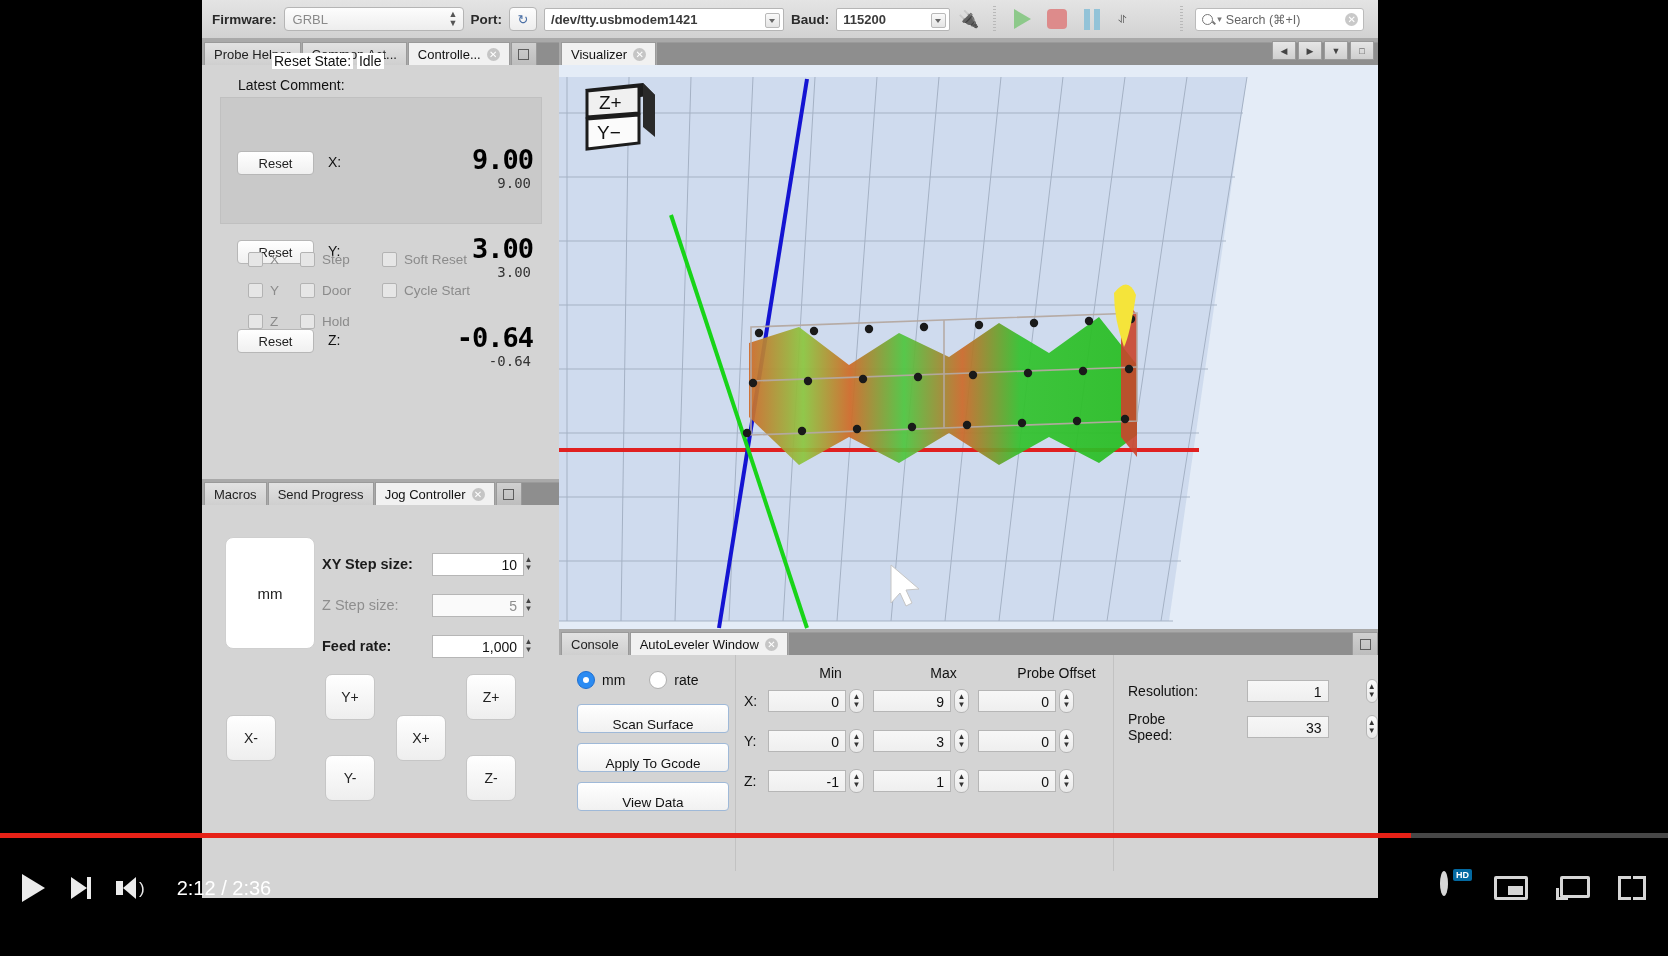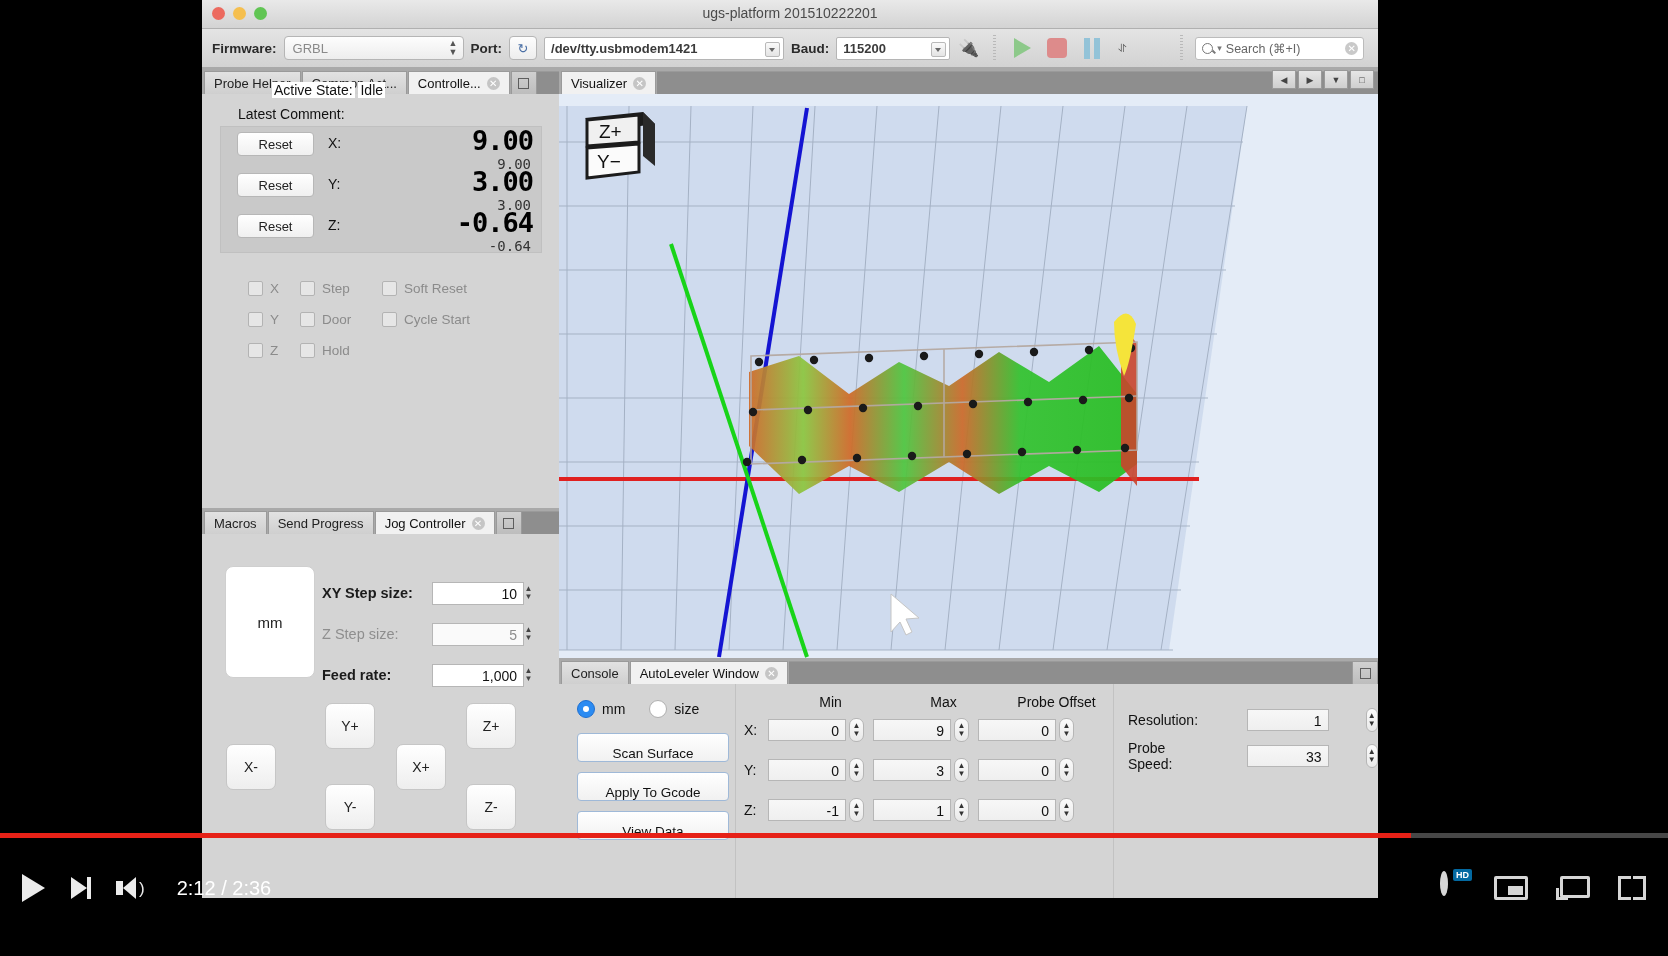--- a/index.html
+++ b/index.html
@@ -51,21 +51,21 @@
   
   .leftcol{position:absolute;left:0;top:0;width:357px;height:832px;}
   .panel-top{height:440px;background:#d4d4d4;position:relative;}
   .panel-bot{position:absolute;top:440px;left:0;right:0;bottom:0;background:#d4d4d4;}
 
   .activestate{position:absolute;left:70px;top:14px;font-size:14px;color:#111;}
   .activestate .hl{background:#fff;padding:0 2px;}
   .latest{position:absolute;left:36px;top:38px;font-size:14px;color:#111;}
 
   .dro{position:absolute;left:18px;top:58px;width:320px;height:125px;background:#c9c9c9;border:1px solid #c0c0c0;}
-  .drorow{position:relative;height:41px;}
+  .drorow{position:relative;height:41px;margin-top:48px;}
   .btn{background:linear-gradient(#ffffff,#f0f0f0);border:1px solid #b7b7b7;border-radius:4px;font-size:13px;color:#222;display:flex;align-items:center;justify-content:center;}
   .resetbtn{position:absolute;left:16px;top:5px;width:75px;height:22px;}
   .axlabel{position:absolute;left:107px;top:8px;font-size:14px;color:#111;}
   .big{position:absolute;right:8px;top:-2px;font-size:27px;font-weight:bold;color:#000;font-family:"DejaVu Sans Mono",monospace;letter-spacing:-1px;}
   .small{position:absolute;right:10px;top:29px;font-size:14px;color:#333;font-family:"DejaVu Sans Mono",monospace;}
 
   .chkgrid{position:absolute;left:46px;top:205px;width:290px;}
   .chkrow{display:flex;height:31px;align-items:center;}
   .chk{display:flex;align-items:center;gap:7px;font-size:13.5px;color:#8b8b8b;}
   .chk .box{width:13px;height:13px;background:#e6e6e6;border:1px solid #b3b3b3;border-radius:2px;}
@@ -140,28 +140,20 @@
   .fs .c{left:0;bottom:0;border-left:3px solid #d6d6d6;border-bottom:3px solid #d6d6d6;}
   .fs .d{right:0;bottom:0;border-right:3px solid #d6d6d6;border-bottom:3px solid #d6d6d6;}
 </style>
 </head>
 <body>
 
 <div id="root">
 
   <div id="app">
 
-    <div class="titlebar">
-      <div class="traffic">
-        <div class="tl r"></div>
-        <div class="tl y"></div>
-        <div class="tl g"></div>
-      </div>
-      <div class="wtitle">ugs-platform 201510222201</div>
-    </div>
 
     <div class="toolbar">
       <span class="tb-label">Firmware:</span>
       <div class="combo" style="width:148px">
         <span>GRBL</span>
         <span class="arrows">▲<br>▼</span>
       </div>
       <span class="tb-label">Port:</span>
       <div class="combo" style="width:26px;padding:0;justify-content:center">
         <span style="font-size:13px;color:#4a6fa5">↻</span>
@@ -219,21 +211,21 @@
               <span>Controlle...</span>
               <span class="x">✕</span>
             </div>
             <div class="minbtn">
                 <i></i>
               </div>
             <div class="tabfill"></div>
           </div>
 
           <div class="activestate">
-            <span class="hl">Active State:</span>
+            <span class="hl">Reset State:</span>
             <span class="hl">Idle</span>
           </div>
           <div class="latest">Latest Comment:</div>
 
           <div class="dro">
             <div class="drorow">
               <div class="btn resetbtn">
                   <span>Reset</span>
                 </div>
               <div class="axlabel">X:</div>
@@ -488,21 +480,21 @@
           <div class="alcol1">
             <div class="radios">
               <div class="radio">
                 <span class="rdot on">
                     <i></i>
                   </span>
                 <span>mm</span>
               </div>
               <div class="radio">
                 <span class="rdot"></span>
-                <span>size</span>
+                <span>rate</span>
               </div>
             </div>
             <div class="albtn">
                 <span>Scan Surface</span>
               </div>
             <div class="albtn">
                 <span>Apply To Gcode</span>
               </div>
             <div class="albtn">
                 <span>View Data</span>

